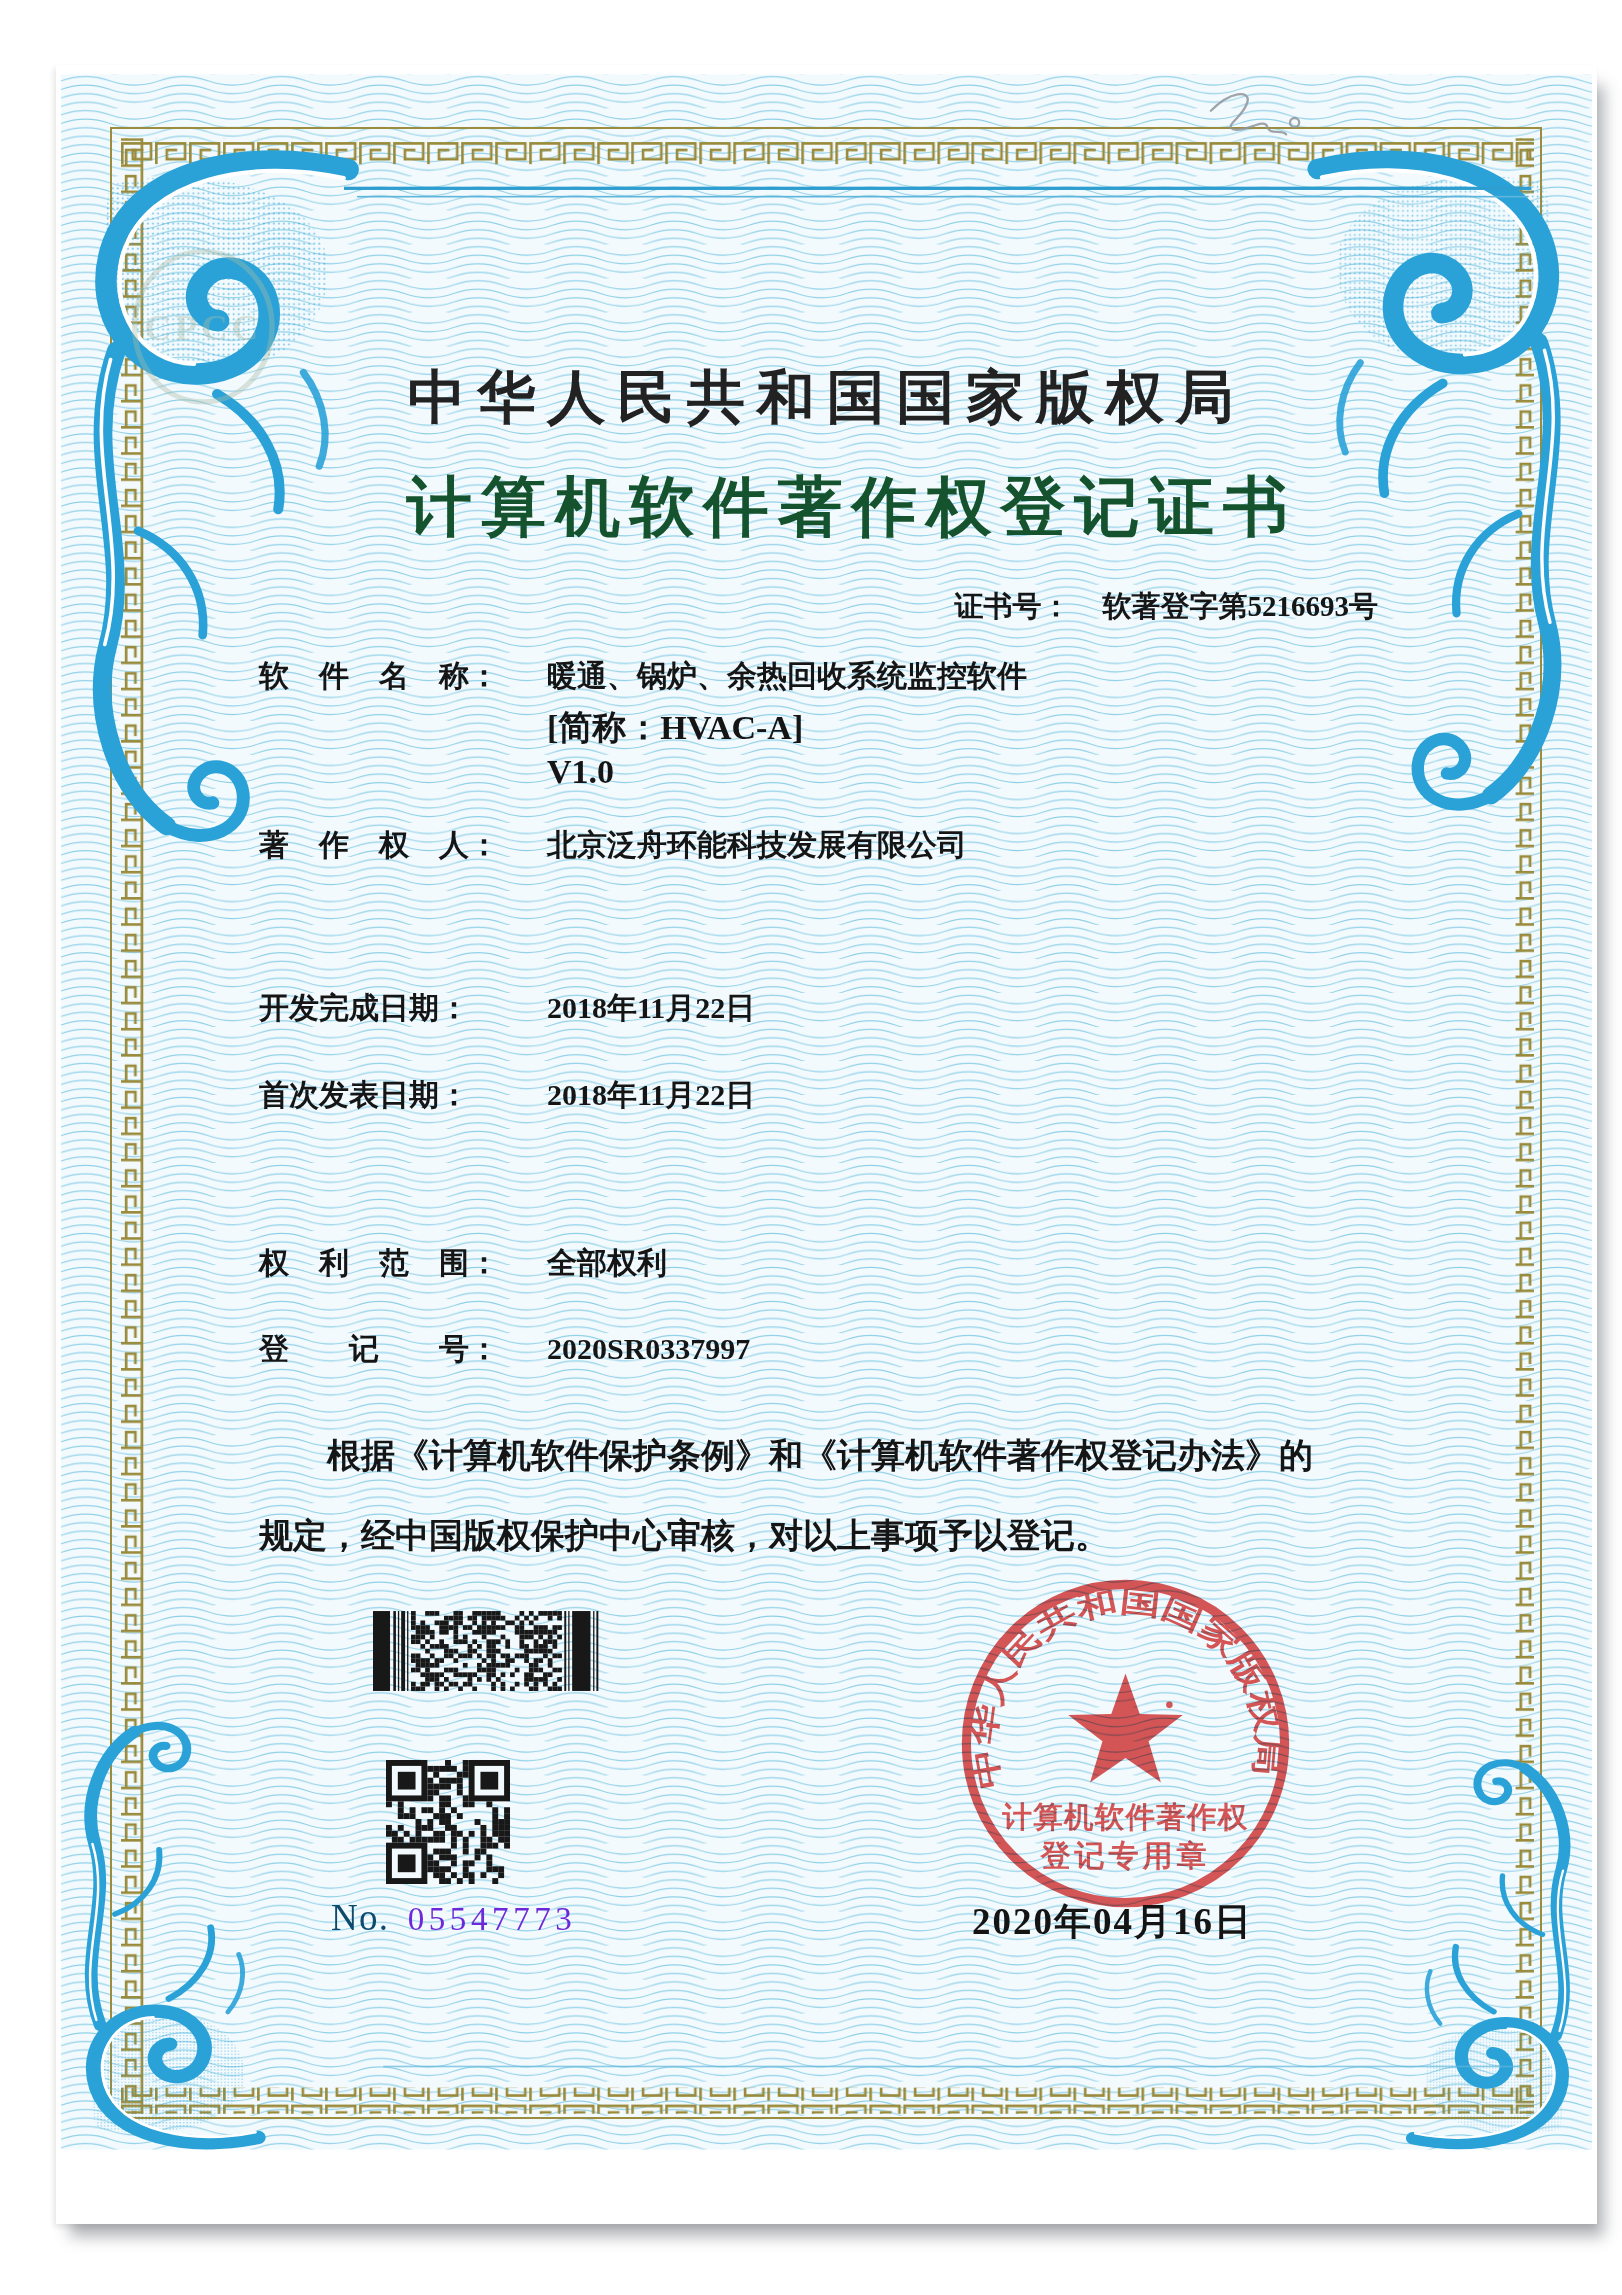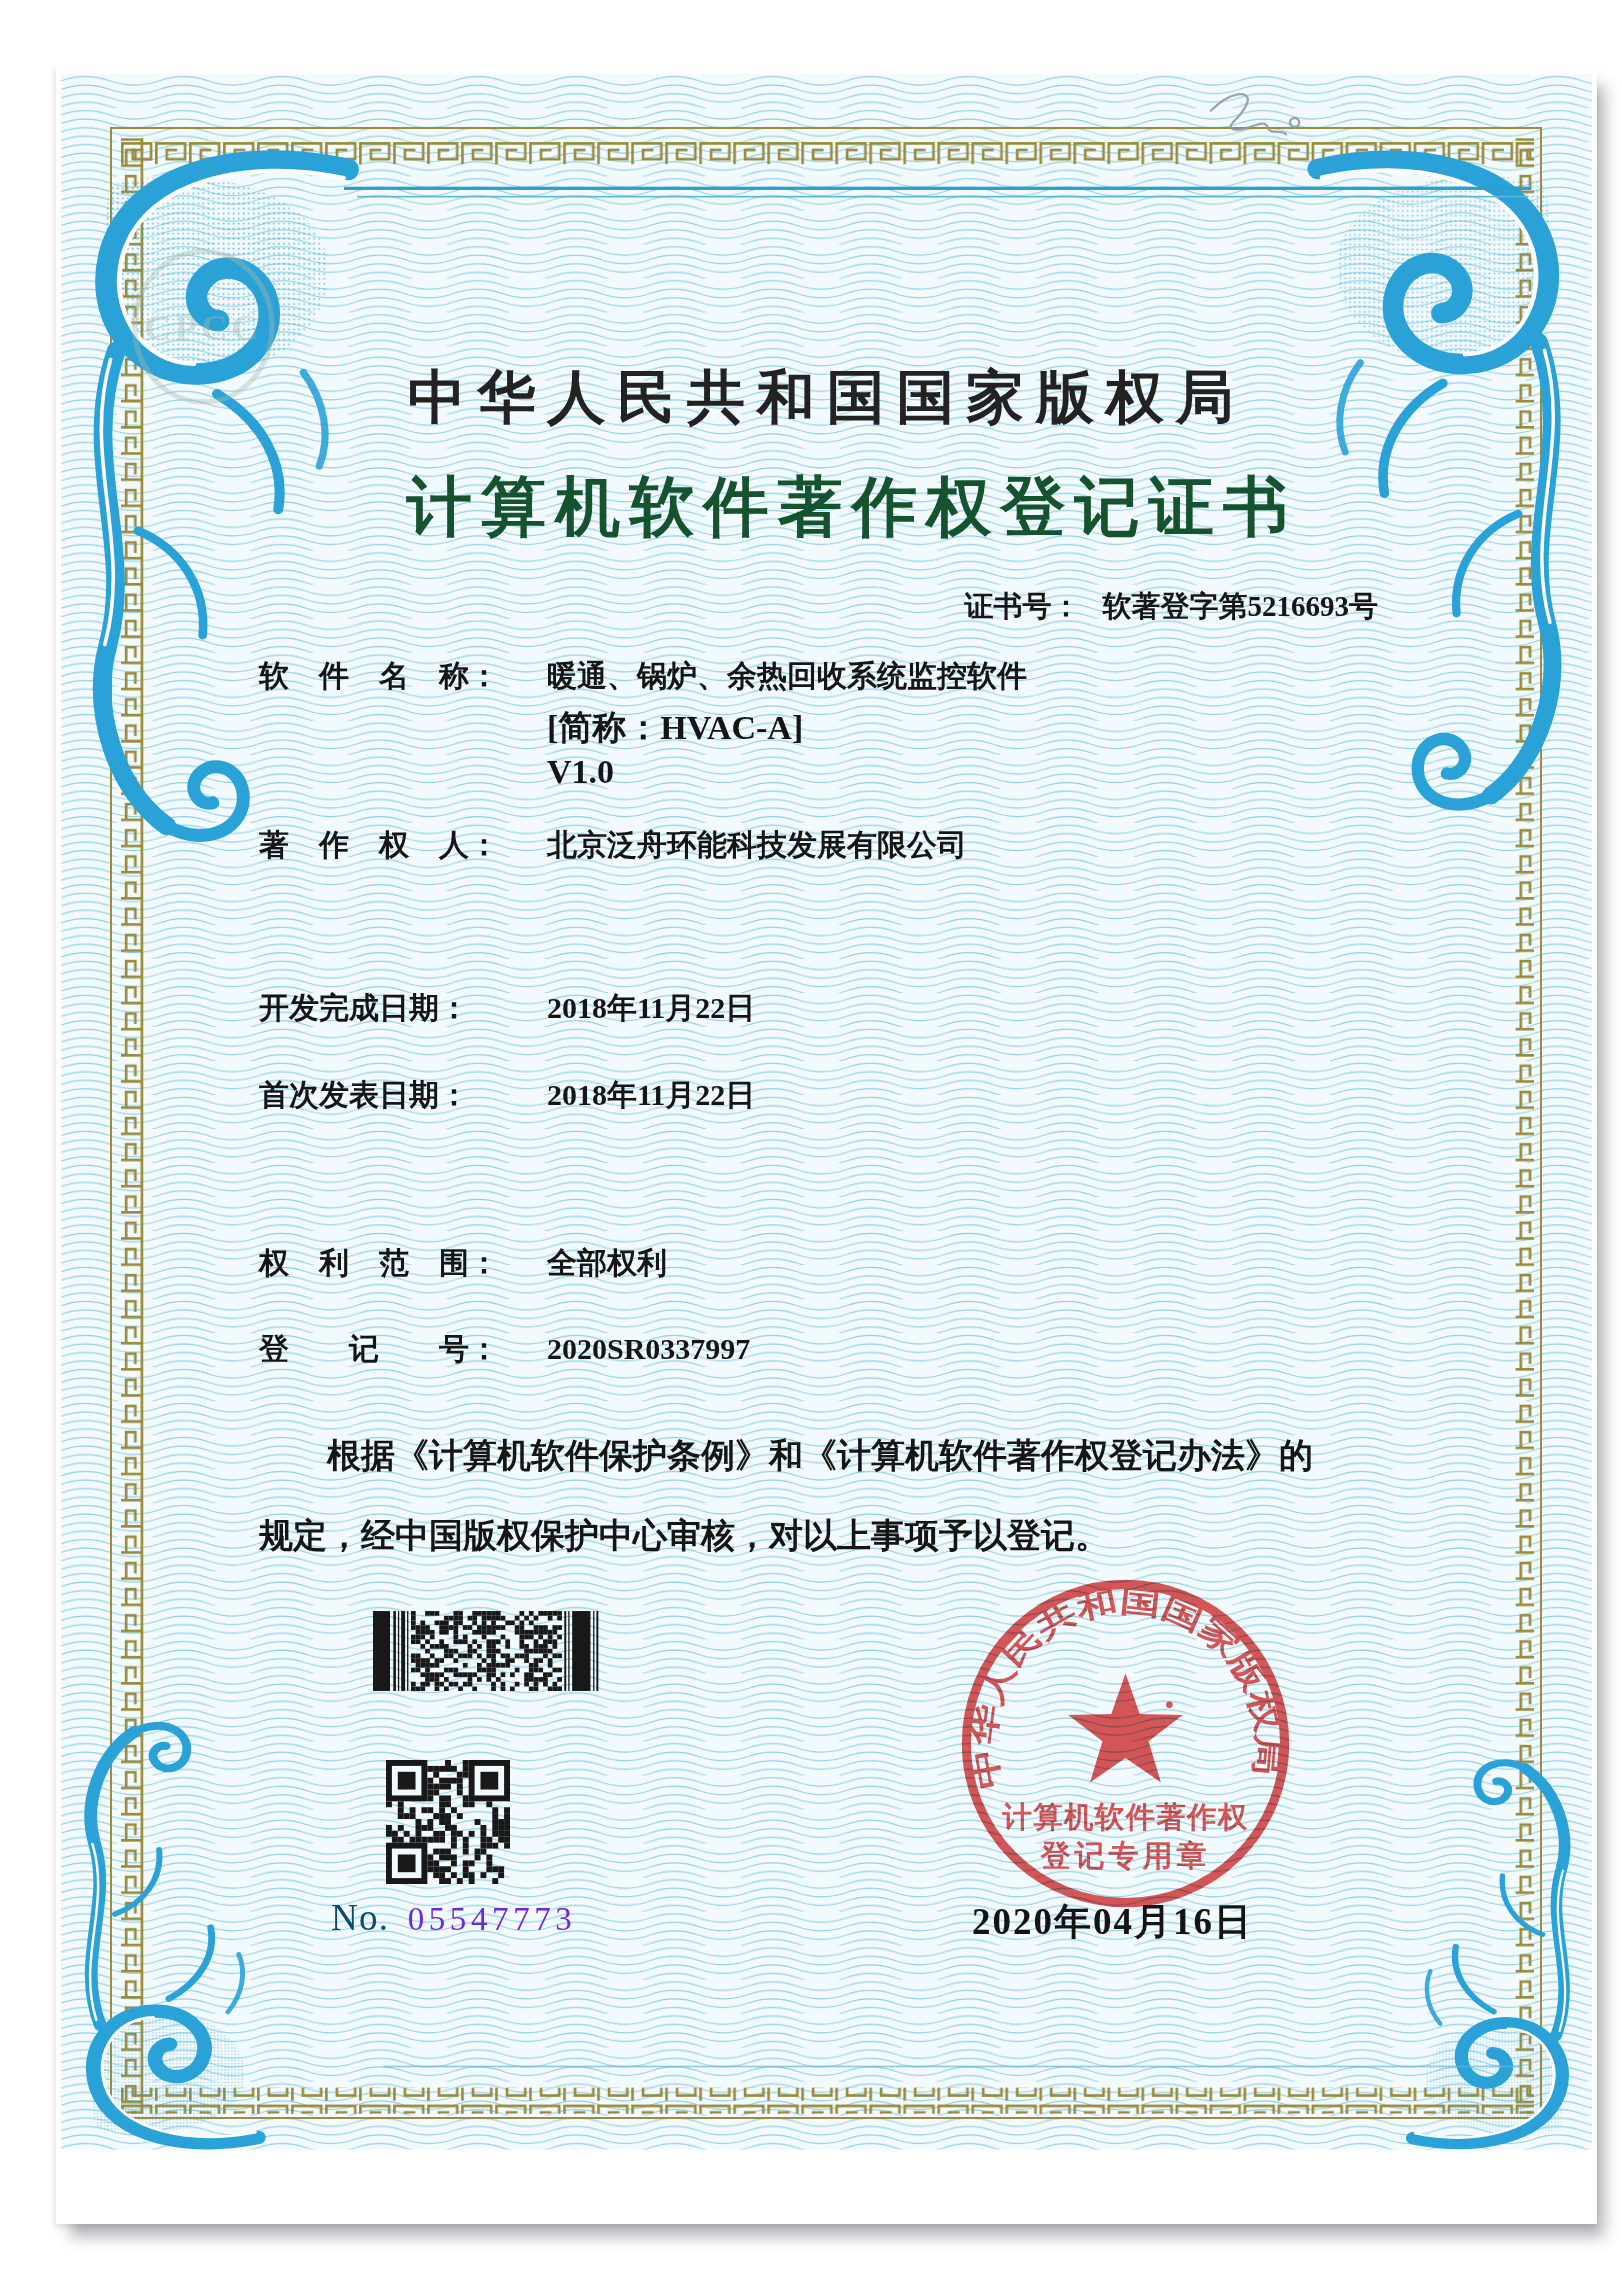--- a/index.html
+++ b/index.html
@@ -8,21 +8,21 @@
   .paper{position:absolute;left:56px;top:65px;width:1541px;height:2159px;background:#ffffff;
          box-shadow:10.5px 17px 14.4px -3.9px rgba(70,75,82,.42), -2px 2.6px 5.9px rgba(0,0,0,.10);}
   .abs{position:absolute;}
   .gold-frame{position:absolute;left:54px;top:62px;width:1432px;height:1992px;
               border:2px solid #9b8c3e;box-sizing:border-box;}
   .title1{position:absolute;left:0;top:294px;width:1541px;text-align:center;
           font-size:58px;font-weight:900;letter-spacing:11.8px;color:#222;}
   .title2{position:absolute;left:0;top:398px;width:1592px;text-align:center;
           font-size:65px;font-weight:900;letter-spacing:9.2px;color:#14532d;}
   .certno{position:absolute;top:522px;right:219px;font-size:29px;font-weight:700;color:#161616;}
-  .certno .lbl{margin-right:22px;}
+  .certno .lbl{margin-right:32px;}
   .row{position:absolute;left:203px;font-size:30px;font-weight:700;white-space:nowrap;color:#151515;}
   .row .lbl{display:inline-block;width:288px;}
   .cont{position:absolute;left:491px;font-size:34px;font-weight:700;white-space:nowrap;color:#151515;}
   .stmt{position:absolute;left:203px;width:1152px;font-size:34px;font-weight:700;color:#151515;white-space:nowrap;}
   .stmt.first{text-indent:68px;}
   .noline{position:absolute;left:275px;top:1831px;font-size:37px;white-space:nowrap;}
   .noline .no-lbl{color:#0c4a6e;letter-spacing:1.3px;}
   .noline .no-val{color:#6d28d9;font-size:33px;letter-spacing:4.6px;margin-left:18.3px;font-weight:400;}
   .dateline{position:absolute;left:762px;top:1832px;width:589px;text-align:center;
             font-size:37px;font-weight:700;color:#141414;letter-spacing:2px;}

